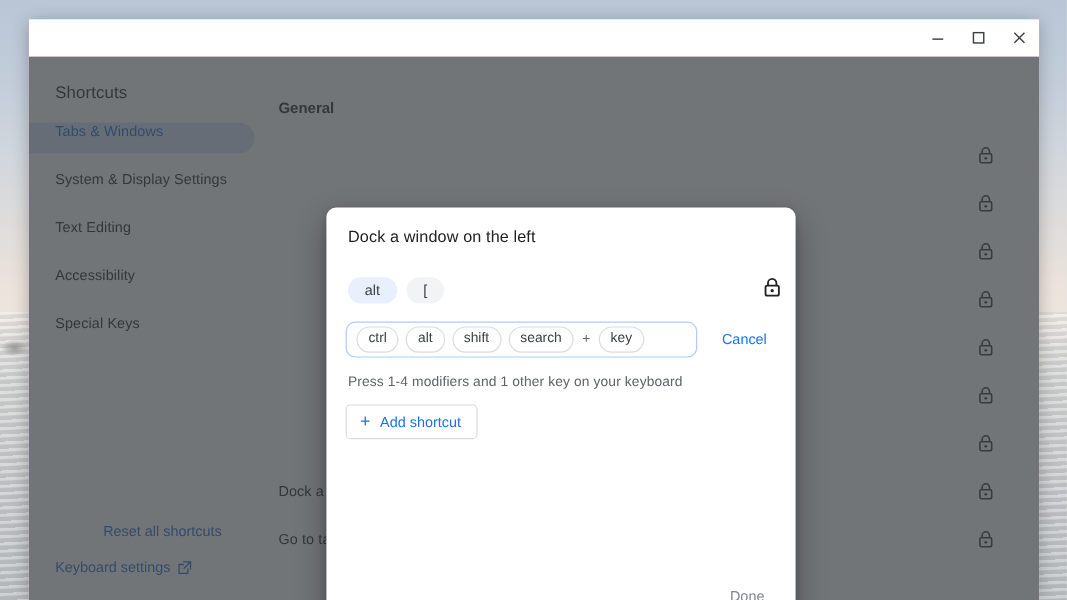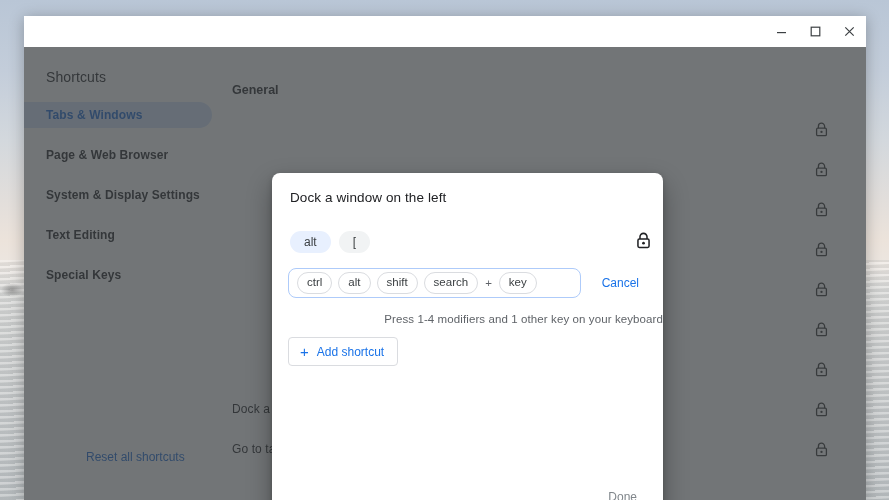--- a/index.html
+++ b/index.html
@@ -78,26 +78,25 @@
     width: 200px; flex: none;
     padding: 22px 0 0 0;
     position: relative;
   }
   #sidebar h1 {
     font-size: 14px; font-weight: 400; color: #202124;
     padding: 0 0 0 22px; margin-bottom: 17px;
     letter-spacing: .1px;
   }
   .nav-item {
-    height: 26px; display: flex; align-items: center;
+    height: 26px; display: flex; align-items: flex-start;
     padding-left: 22px; margin: 0 12px 14px 0;
     font-size: 12px; color: #202124;
     border-radius: 0 14px 14px 0;
     letter-spacing: .1px;
-    font-weight: bold;
   }
   .nav-item.selected {
     background: #d2e3fc;
     color: #1967d2;
   }
   #sidebar-footer {
     position: absolute; left: 0; right: 0; bottom: 20px;
   }
   .reset-link {
     font-size: 12px; color: #1967d2;
@@ -196,21 +195,21 @@
   .plus-sign { font-size: 11.5px; color: #5f6368; padding: 0 1px; }
   #cancel-btn {
     font-size: 12px; color: #1a73e8;
     padding: 6px 12px; border-radius: 4px;
     background: transparent; border: none;
     font-family: inherit; cursor: pointer;
   }
 
   #hint {
     font-size: 11.5px; color: #5f6368;
-    margin: 15px 0 0 18px; letter-spacing: .1px; text-align: right;
+    margin: 15px 0 0 18px; letter-spacing: .1px;
   }
   #add-shortcut {
     display: inline-flex; align-items: center; gap: 8px;
     margin: 12px 0 0 16px;
     border: 1px solid #dadce0; border-radius: 4px;
     background: #fff;
     padding: 6px 13px 6px 11px;
     font-size: 12px; color: #1a73e8;
     font-family: inherit; cursor: pointer;
   }
@@ -257,34 +256,45 @@
   <div id="page">
     <div id="page-inner">
 
       <div id="sidebar">
         <h1>Shortcuts</h1>
 
         <div class="nav-item selected">
           <span>Tabs &amp; Windows</span>
         </div>
         <div class="nav-item">
-          <span>Page &amp; Web Browser</span>
-        </div>
-        <div class="nav-item">
           <span>System &amp; Display Settings</span>
         </div>
         <div class="nav-item">
           <span>Text Editing</span>
         </div>
         <div class="nav-item">
+          <span>Accessibility</span>
+        </div>
+        <div class="nav-item">
           <span>Special Keys</span>
         </div>
 
         <div id="sidebar-footer">
           <div class="reset-link">Reset all shortcuts</div>
+          <div class="kb-link">
+            <span>Keyboard settings</span>
+            <span>
+              <svg width="12" height="12" viewBox="0 0 12 12">
+                <path d="M4.4 1.2 h6.4 v6.4" fill="none" stroke="#1967d2" stroke-width="1.1"></path>
+                <path d="M10.8 1.2 L5.0 7.0" fill="none" stroke="#1967d2" stroke-width="1.1"></path>
+                <path d="M8.6 10.8 H1.2 V3.4 H5.2" fill="none" stroke="#1967d2" stroke-width="1.1"></path>
+                <path d="M8.6 10.8 V6.8" fill="none" stroke="#1967d2" stroke-width="1.1"></path>
+              </svg>
+            </span>
+          </div>
         </div>
       </div>
 
       <div id="main">
         <h2>General</h2>
 
         <div class="sc-row">
           <div class="sc-label"></div>
           <div class="sc-keys"></div>
           <div class="lock-cell">

